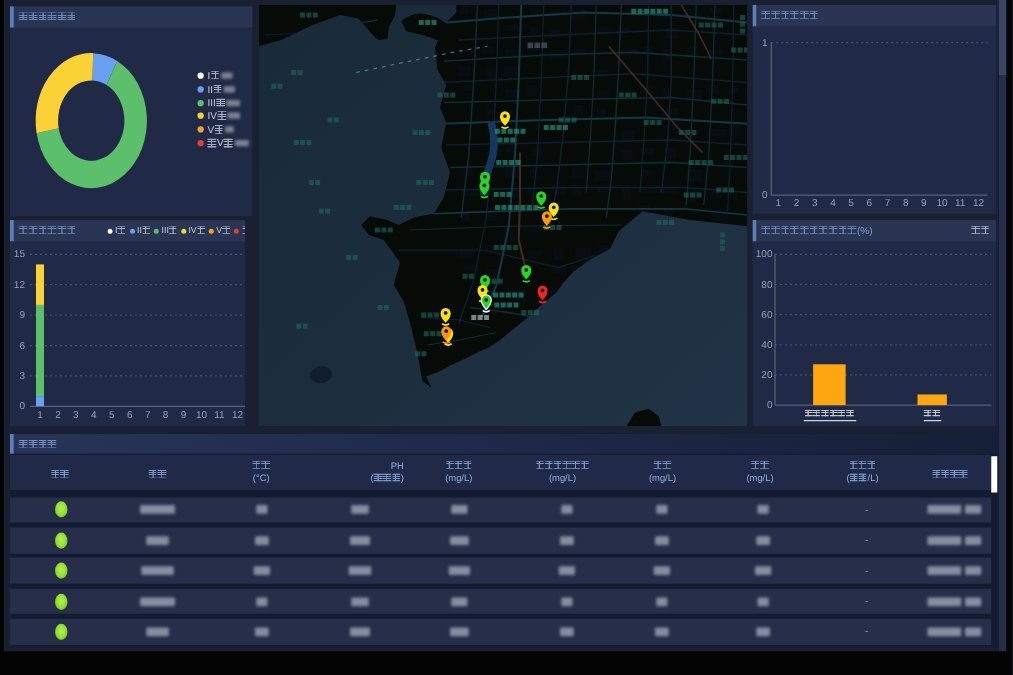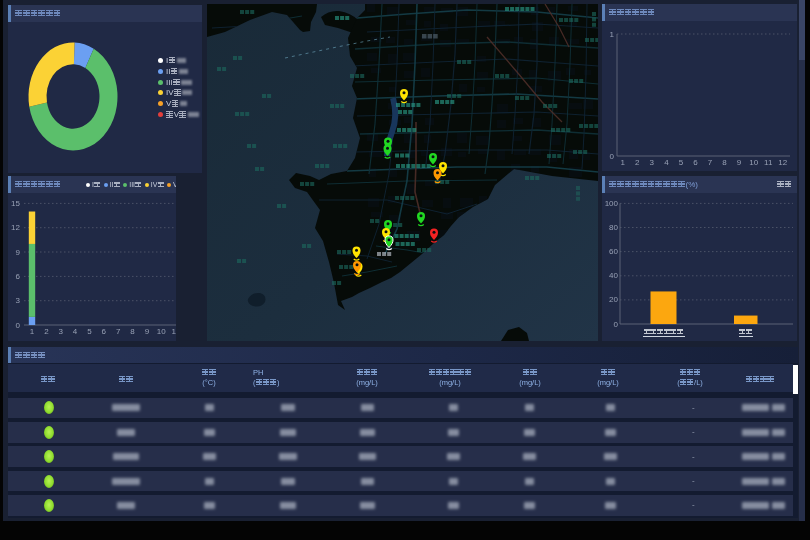--- a/index.html
+++ b/index.html
@@ -47,21 +47,21 @@
       <span style="width:5px;height:5px;border-radius:50%;background:#f7a128;margin-right:3px;flex:none"></span>
       <span class="zh" style="color:#c9cfdd;font-size:8px;white-space:nowrap">V<i></i></span>
       <span style="width:7px;height:5px;background:#7c8293;filter:blur(1.2px);margin-left:1px;flex:none"></span>
     </div>
 <div style="position:absolute;left:150px;top:105.2px;height:9px;display:flex;align-items:center">
       <span style="width:5px;height:5px;border-radius:50%;background:#e23e3b;margin-right:3px;flex:none"></span>
       <span class="zh" style="color:#c9cfdd;font-size:8px;white-space:nowrap"><i></i>V<i></i></span>
       <span style="width:11px;height:5px;background:#7c8293;filter:blur(1.2px);margin-left:1px;flex:none"></span>
     </div>
 </div>
-<div class="panel" style="left:8px;top:176px;width:168px;height:165px">
+<div class="panel" style="left:8px;top:176px;width:188px;height:165px">
 <div class="phead zh"><i></i><i></i><i></i><i></i><i></i><i></i></div>
 <div style="position:absolute;left:78px;top:4.5px;height:8px;display:flex;align-items:center;width:124px;overflow:hidden">
 <span style="width:4px;height:4px;border-radius:50%;background:#ffffff;margin-right:2px;flex:none"></span>
       <span class="zh" style="color:#c9cfdd;font-size:7px;margin-right:3px;white-space:nowrap">I<i></i></span>
 <span style="width:4px;height:4px;border-radius:50%;background:#6b9ff2;margin-right:2px;flex:none"></span>
       <span class="zh" style="color:#c9cfdd;font-size:7px;margin-right:3px;white-space:nowrap">II<i></i></span>
 <span style="width:4px;height:4px;border-radius:50%;background:#5bbf6b;margin-right:2px;flex:none"></span>
       <span class="zh" style="color:#c9cfdd;font-size:7px;margin-right:3px;white-space:nowrap">III<i></i></span>
 <span style="width:4px;height:4px;border-radius:50%;background:#fbd235;margin-right:2px;flex:none"></span>
       <span class="zh" style="color:#c9cfdd;font-size:7px;margin-right:3px;white-space:nowrap">IV<i></i></span>
@@ -538,21 +538,21 @@
         <circle r="1.5" cy="-0.2" fill="#0a0f14"></circle>
         <path d="M-2.8,8.5 Q0,10.6 2.8,8.5" stroke="#ffffff" stroke-width="1.3" fill="none"></path>
       </g>
     </svg></div>
 <div class="panel" style="left:8px;top:347px;width:790px;height:171px;background:#131b30">
 <div class="phead zh" style="height:16px;background:linear-gradient(90deg,#283457,#1d2847 55%,#161f38);color:#8aa6da"><i></i><i></i><i></i><i></i></div>
 <div style="position:absolute;left:0;top:17px;width:785px;height:28px;background:#202a48"></div>
 <div style="position:absolute;left:5px;top:27.5px;width:70px;text-align:center;color:#8fb2e6;font-size:7.5px;line-height:9.5px"><span class="zh"><i></i><i></i></span></div>
 <div style="position:absolute;left:83px;top:27.5px;width:70px;text-align:center;color:#8fb2e6;font-size:7.5px;line-height:9.5px"><span class="zh"><i></i><i></i></span></div>
 <div style="position:absolute;left:166px;top:21px;width:70px;text-align:center;color:#8fb2e6;font-size:7.5px;line-height:9.5px"><span class="zh"><i></i><i></i></span><br>(°C)</div>
-<div style="position:absolute;left:245px;top:21px;width:70px;text-align:left;color:#8fb2e6;font-size:7.5px;line-height:9.5px">PH<br><span class="zh">(<i></i><i></i><i></i>)</span></div>
+<div style="position:absolute;left:245px;top:21px;width:70px;text-align:right;color:#8fb2e6;font-size:7.5px;line-height:9.5px">PH<br><span class="zh">(<i></i><i></i><i></i>)</span></div>
 <div style="position:absolute;left:324px;top:21px;width:70px;text-align:center;color:#8fb2e6;font-size:7.5px;line-height:9.5px"><span class="zh"><i></i><i></i><i></i></span><br>(mg/L)</div>
 <div style="position:absolute;left:407px;top:21px;width:70px;text-align:center;color:#8fb2e6;font-size:7.5px;line-height:9.5px"><span class="zh"><i></i><i></i><i></i><i></i><i></i><i></i></span><br>(mg/L)</div>
 <div style="position:absolute;left:487px;top:21px;width:70px;text-align:center;color:#8fb2e6;font-size:7.5px;line-height:9.5px"><span class="zh"><i></i><i></i></span><br>(mg/L)</div>
 <div style="position:absolute;left:565px;top:21px;width:70px;text-align:center;color:#8fb2e6;font-size:7.5px;line-height:9.5px"><span class="zh"><i></i><i></i></span><br>(mg/L)</div>
 <div style="position:absolute;left:647px;top:21px;width:70px;text-align:center;color:#8fb2e6;font-size:7.5px;line-height:9.5px"><span class="zh"><i></i><i></i><i></i></span><br><span class="zh">(<i></i><i></i>/L)</span></div>
 <div style="position:absolute;left:717px;top:27.5px;width:70px;text-align:center;color:#8fb2e6;font-size:7.5px;line-height:9.5px"><span class="zh"><i></i><i></i><i></i><i></i></span></div>
 <div style="position:absolute;left:785px;top:18px;width:4.5px;height:29px;background:#fff"></div>
 <div style="position:absolute;left:0;top:50.6px;width:785px;height:20.5px;background:#262e4a"></div>
 <div style="position:absolute;left:35.5px;top:54.3px;width:10px;height:13px;border-radius:50%;background:radial-gradient(ellipse at 50% 45%,#b7f055 0%,#8fdd2e 55%,#6aa81e 85%,#4e7f15 100%)"></div>
 <div class="blur" style="left:104.0px;top:57.3px;width:28px"></div>

